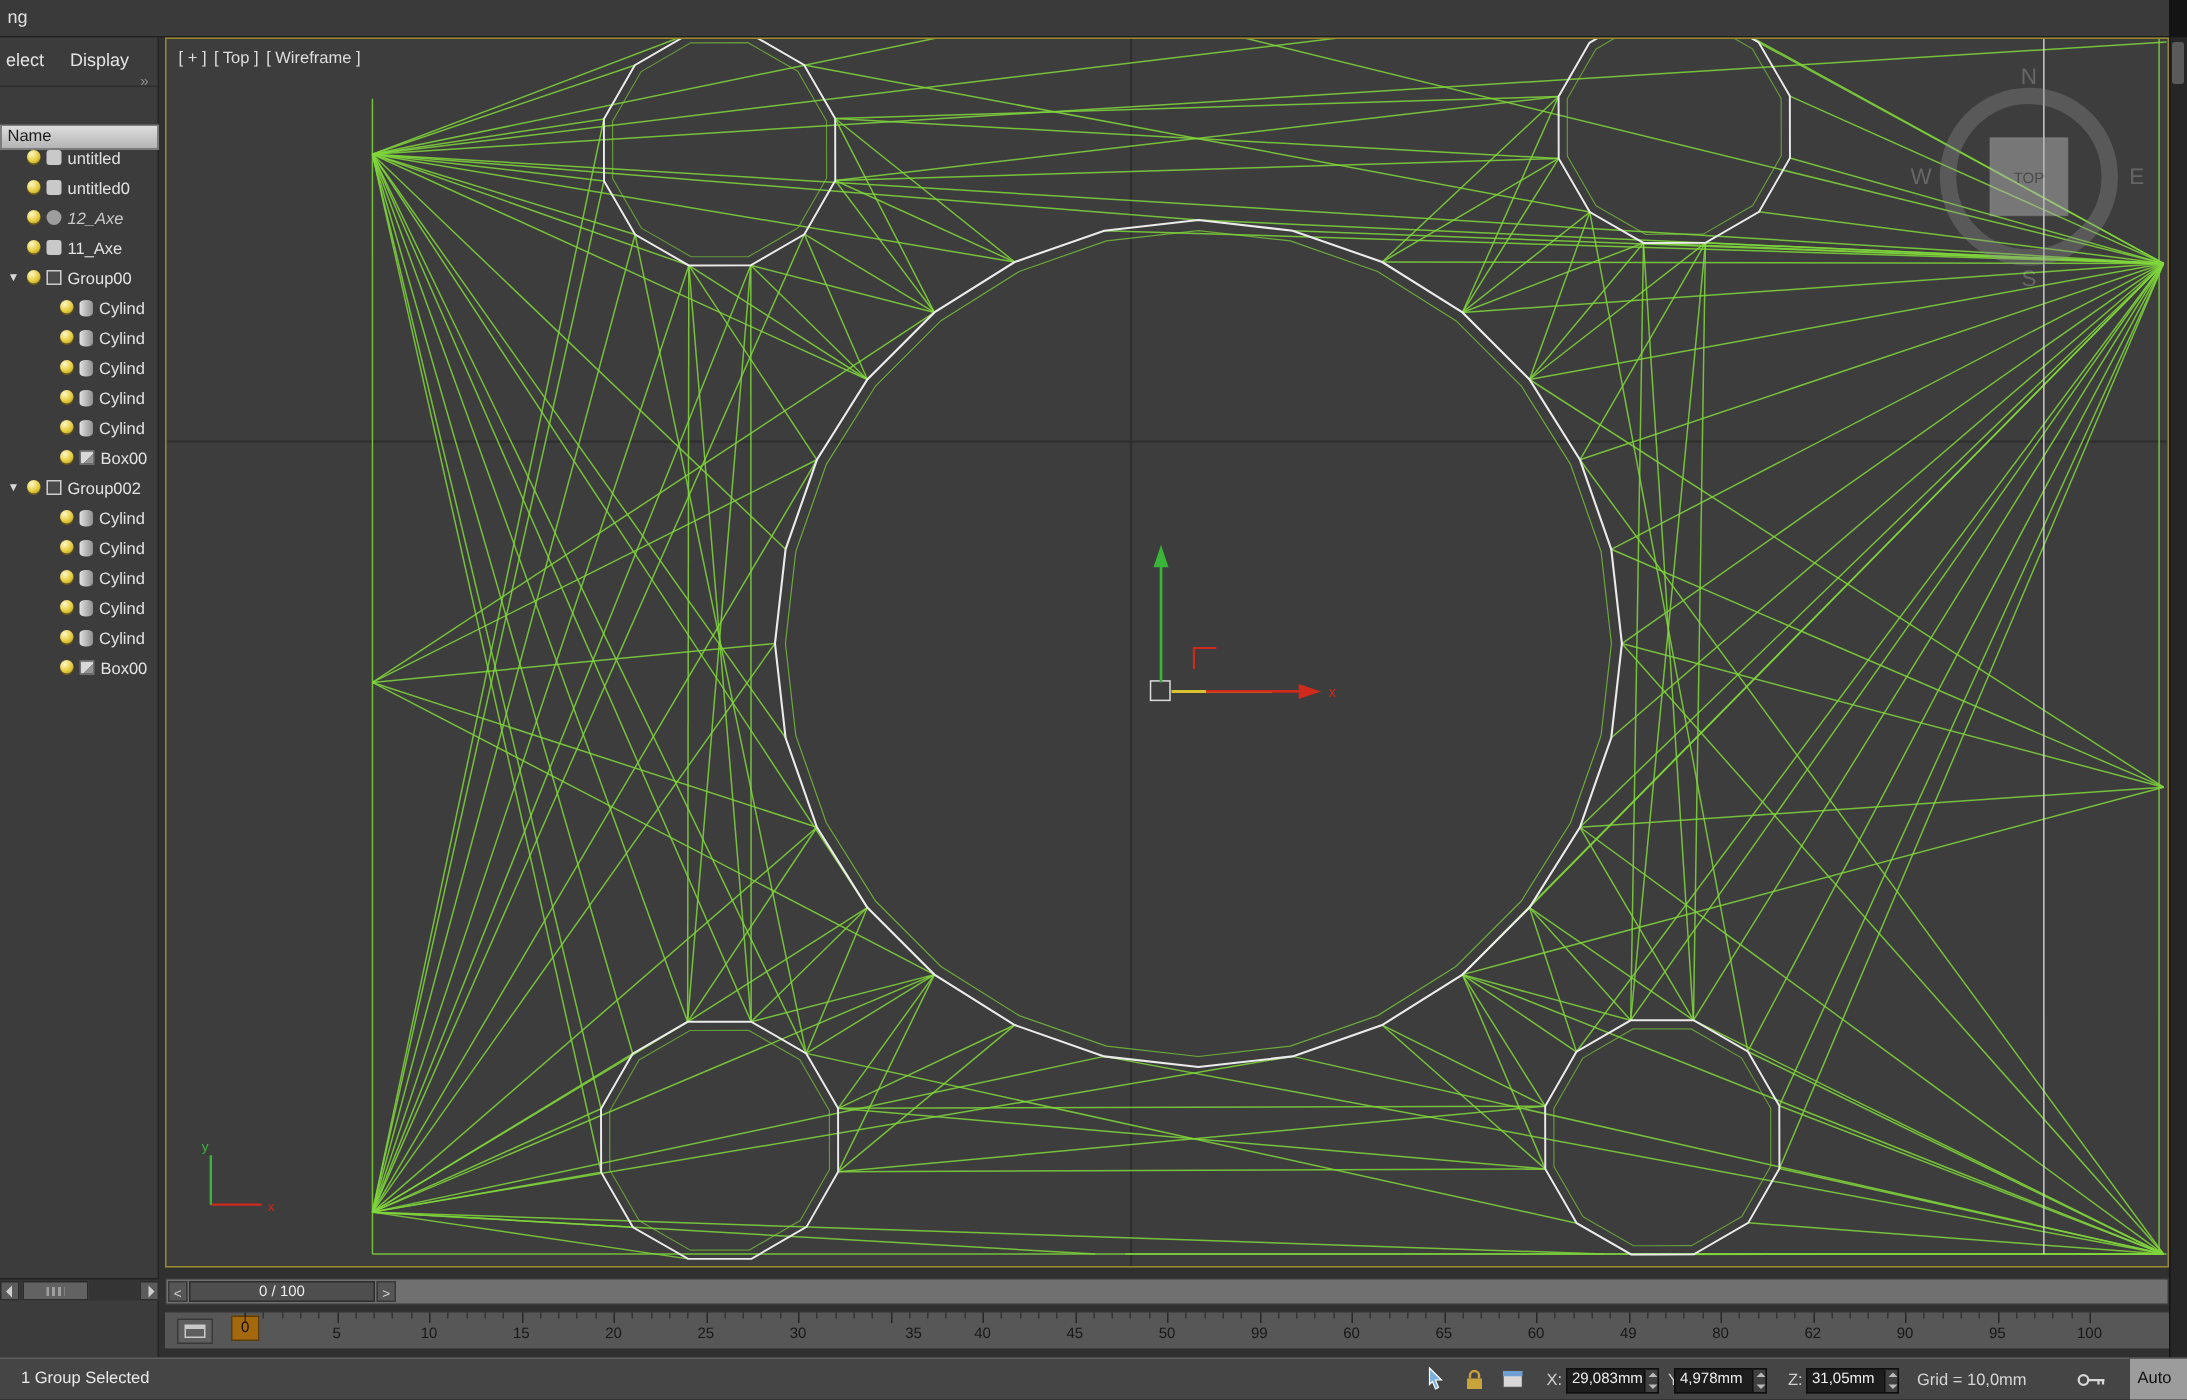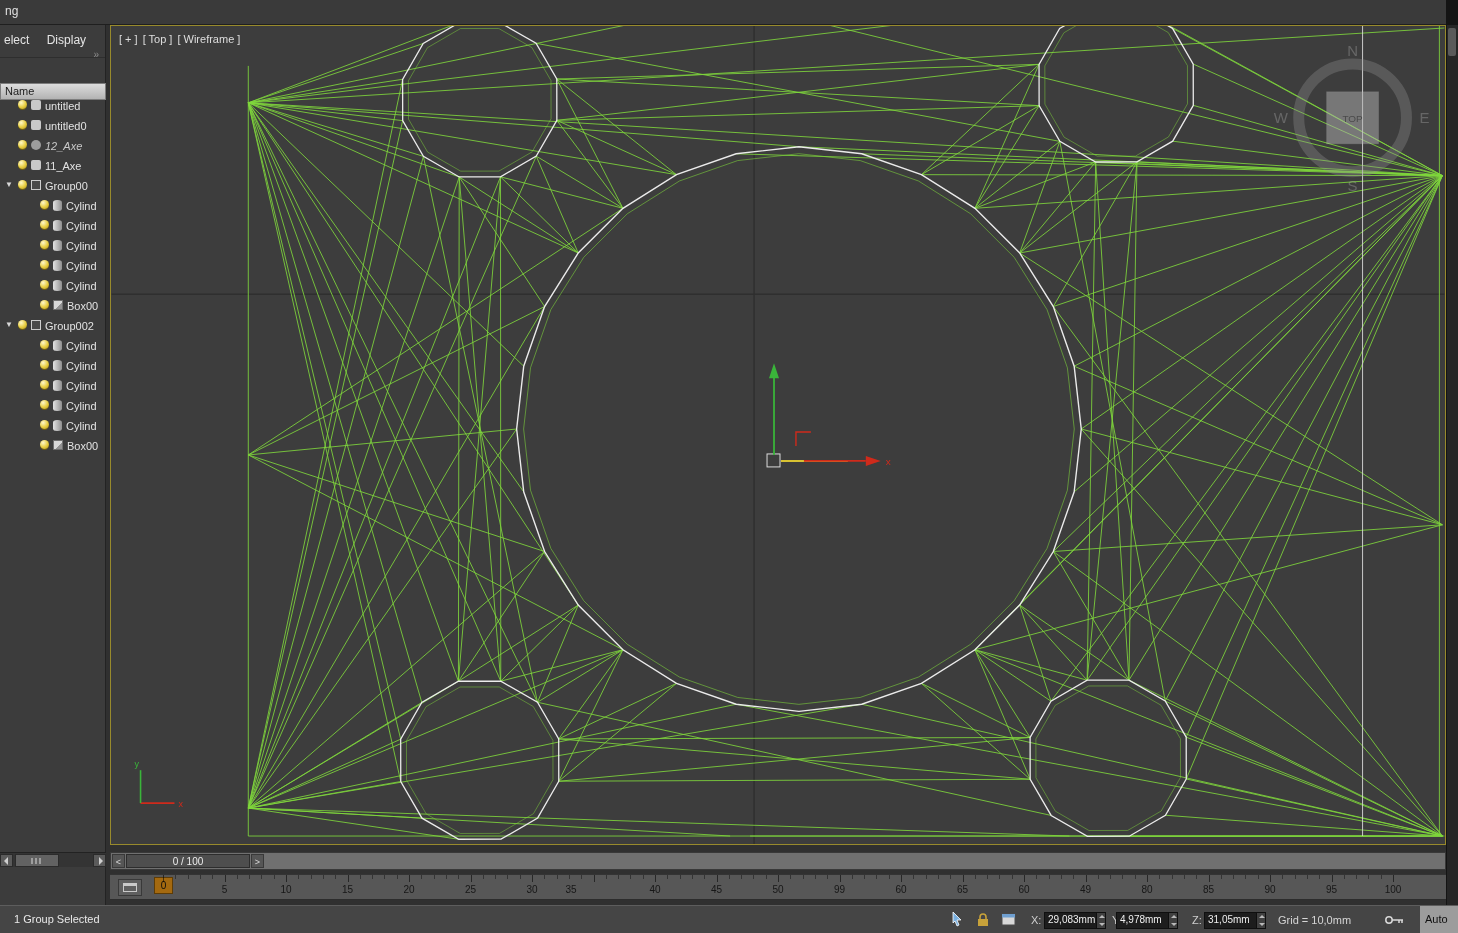--- a/index.html
+++ b/index.html
@@ -540,31 +540,31 @@
         <div class="tick" style="left: 1246.1px;"></div>
         <div class="tick" style="left: 1258.4px;"></div>
         <div class="tick" style="left: 1270.7px;"></div>
         <div class="tick major" style="left: 1283px;"></div>
         <div class="tnum" style="left: 114.5px;">5</div>
         <div class="tnum" style="left: 176px;">10</div>
         <div class="tnum" style="left: 237.5px;">15</div>
         <div class="tnum" style="left: 299px;">20</div>
         <div class="tnum" style="left: 360.5px;">25</div>
         <div class="tnum" style="left: 422px; text-align: right;">30</div>
-        <div class="tnum" style="left: 461px;">35</div>
+        <div class="tnum" style="left: 499px;">35</div>
         <div class="tnum" style="left: 545px;">40</div>
         <div class="tnum" style="left: 606.5px;">45</div>
         <div class="tnum" style="left: 668px;">50</div>
         <div class="tnum" style="left: 729.5px;">99</div>
         <div class="tnum" style="left: 791px;">60</div>
         <div class="tnum" style="left: 852.5px;">65</div>
         <div class="tnum" style="left: 914px;">60</div>
         <div class="tnum" style="left: 975.5px;">49</div>
         <div class="tnum" style="left: 1037px;">80</div>
-        <div class="tnum" style="left: 1098.5px;">85</div>
+        <div class="tnum" style="left: 1098.5px;">62</div>
         <div class="tnum" style="left: 1160px;">90</div>
         <div class="tnum" style="left: 1221.5px;">95</div>
         <div class="tnum" style="left: 1283px;">100</div>
       </div>
   </div>
 
   <div class="statusbar">
     <span class="sel">1 Group Selected</span>
 
     <span class="sicon" style="left:948px">

